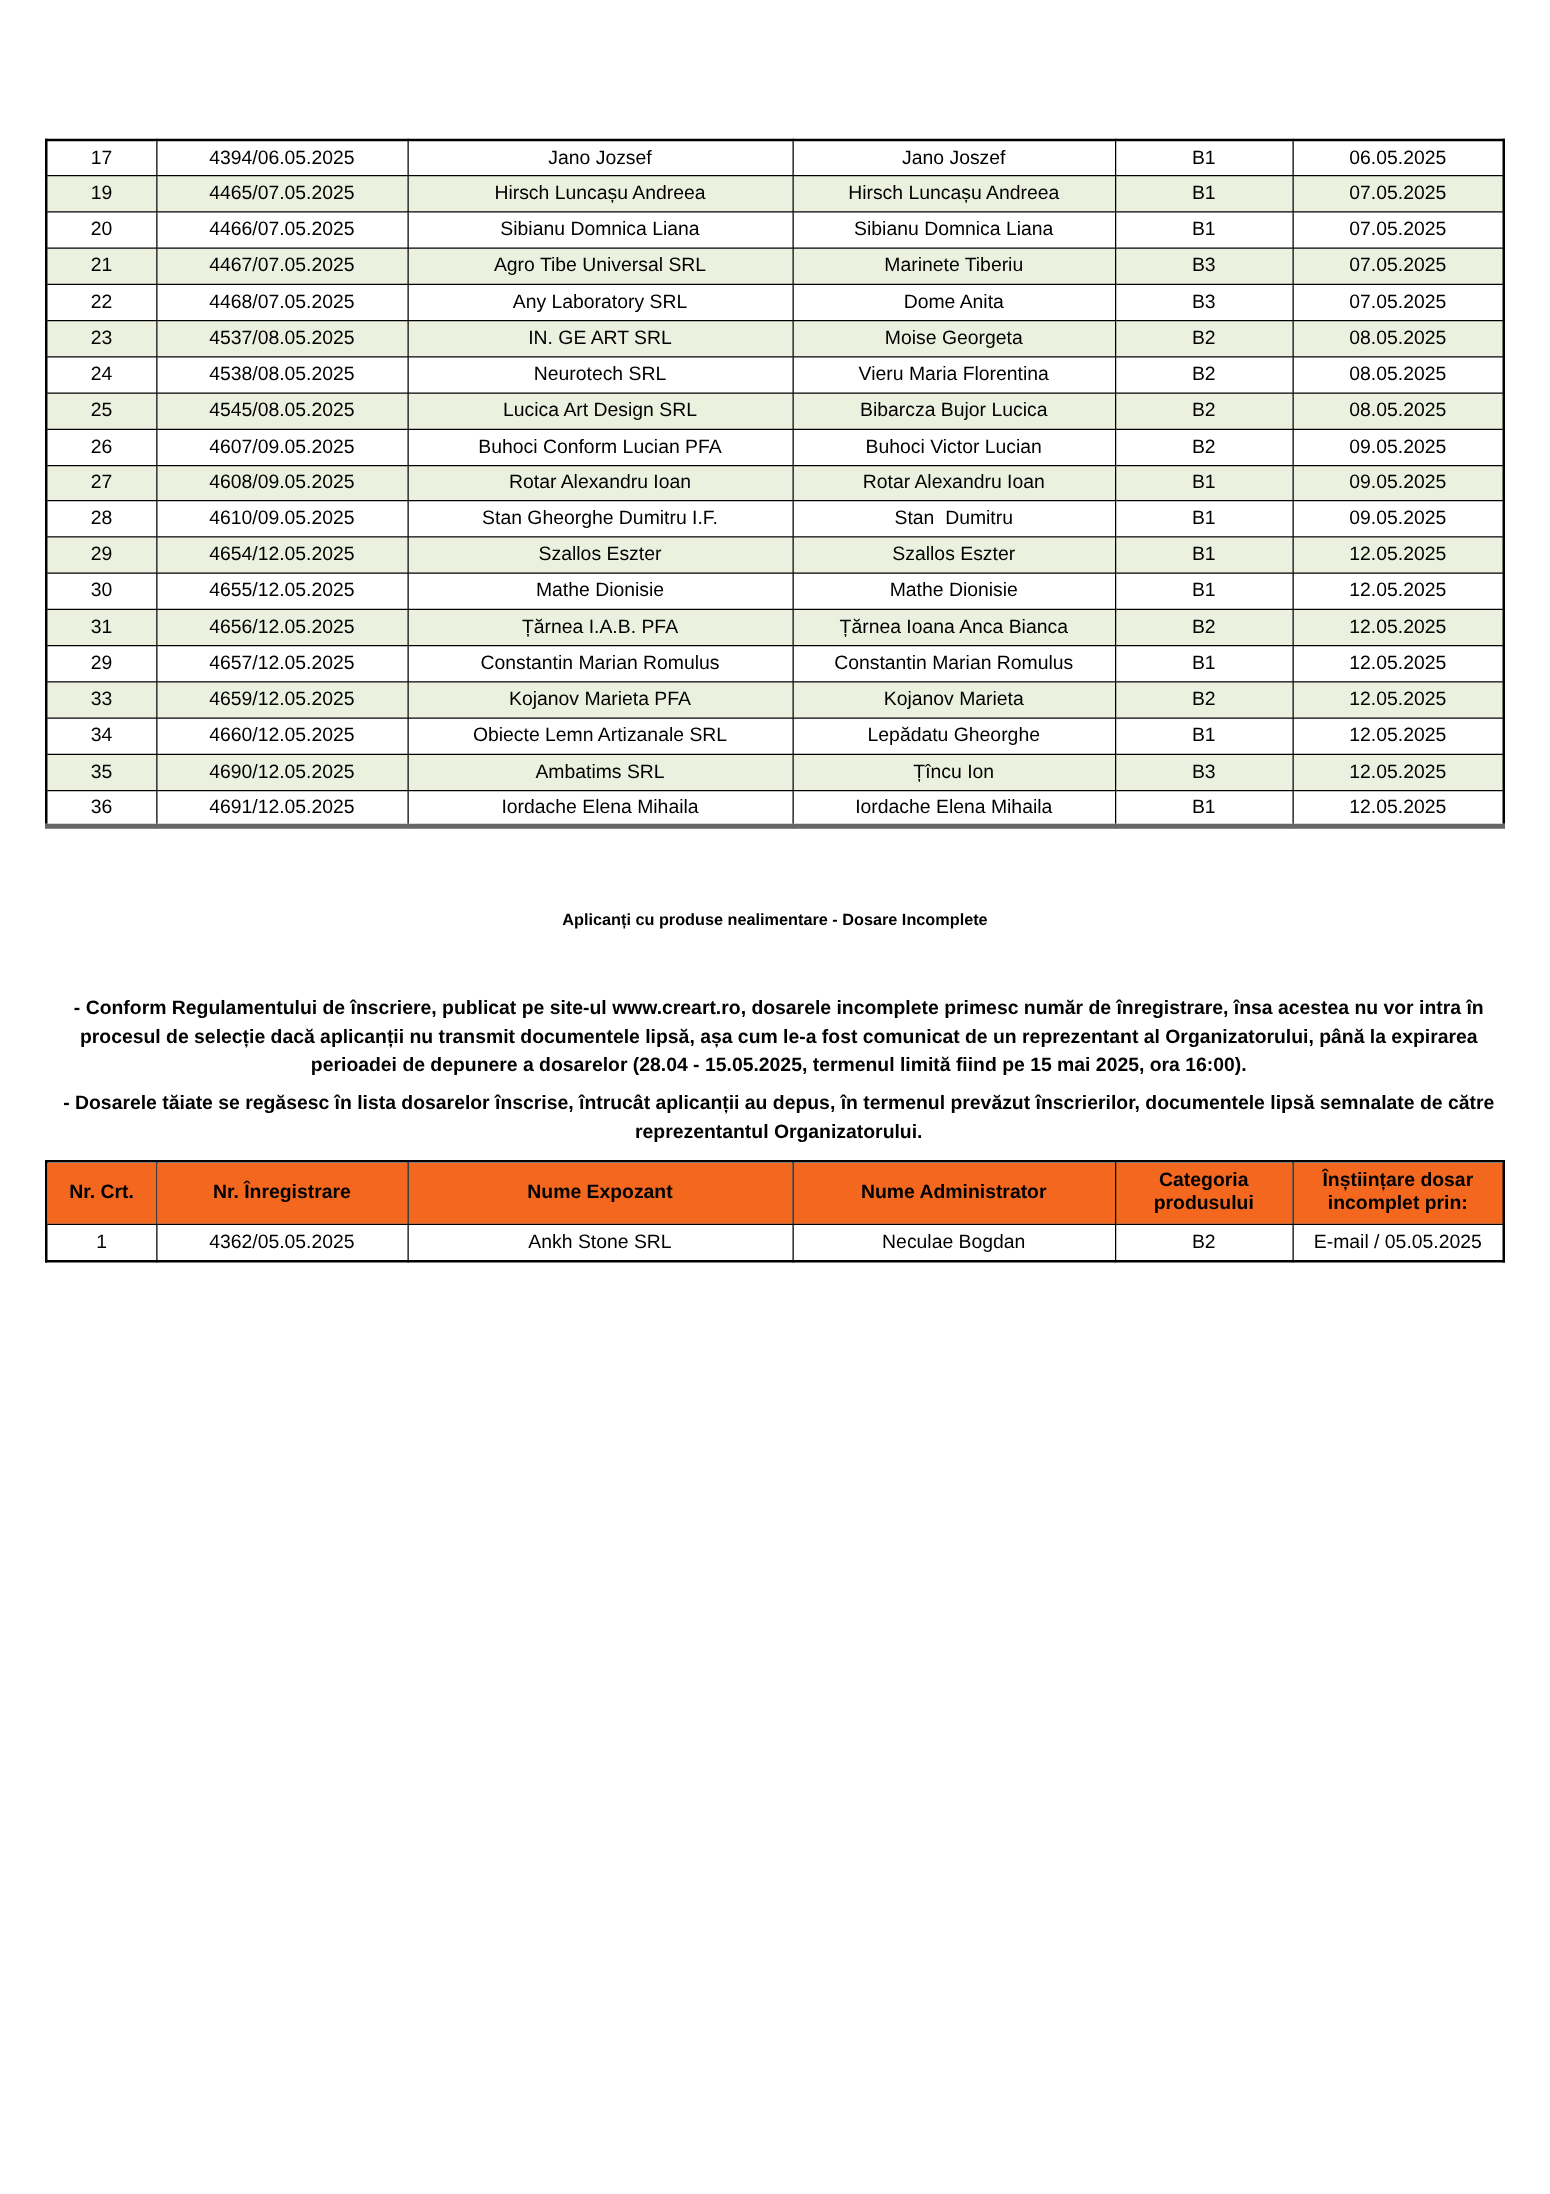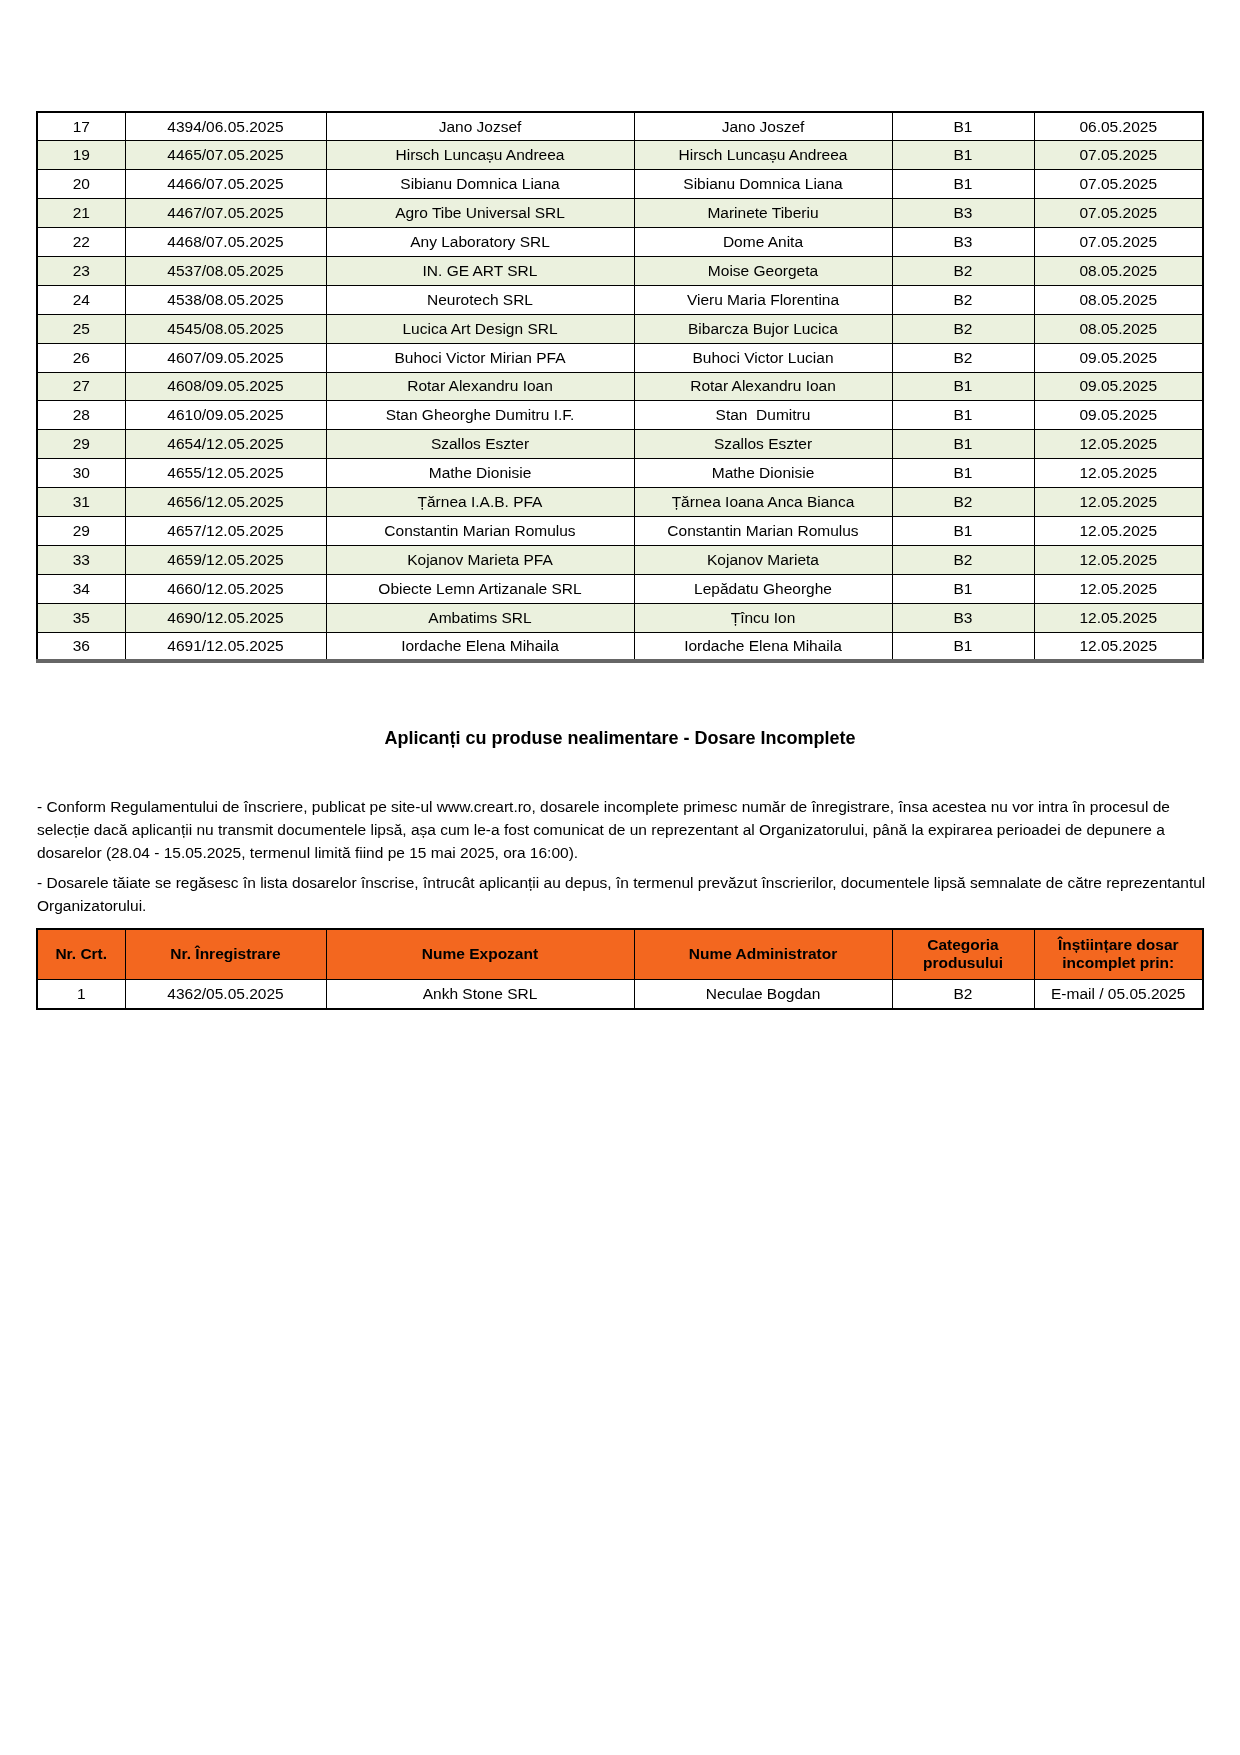--- a/index.html
+++ b/index.html
@@ -31,27 +31,27 @@
     position:absolute;left:36px;top:111px;width:1166px;
     border:2px solid var(--border);
     border-bottom:4px solid var(--thick);
   }
   .t1 tr{height:28.9px;}
   .t1 tr:nth-child(even) td{background:var(--green);}
 
   
   .section-title{
     position:absolute;left:0;top:728px;width:1240px;
-    text-align:center;font-size:18px;font-weight:bold;
+    text-align:center;font-size:13px;font-weight:bold;
   }
 
   
   .note{
     position:absolute;left:37px;width:1172px;
-    font-size:15.5px;line-height:23px;text-align:left;
+    font-size:15.5px;line-height:23px;text-align:center;font-weight:bold;
   }
   .note.p1{top:795px;}
   .note.p2{top:871px;}
 
   
   .t2{
     position:absolute;left:36px;top:928px;width:1166px;
     border:2px solid var(--border);
   }
   .t2 thead tr{height:50px;margin-left:32px;}
@@ -136,21 +136,21 @@
           <td>25</td>
           <td>4545/08.05.2025</td>
           <td>Lucica Art Design SRL</td>
           <td>Bibarcza Bujor Lucica</td>
           <td>B2</td>
           <td>08.05.2025</td>
         </tr>
         <tr>
           <td>26</td>
           <td>4607/09.05.2025</td>
-          <td>Buhoci Victor Mirian PFA</td>
+          <td>Buhoci Conform Lucian PFA</td>
           <td>Buhoci Victor Lucian</td>
           <td>B2</td>
           <td>09.05.2025</td>
         </tr>
         <tr>
           <td>27</td>
           <td>4608/09.05.2025</td>
           <td>Rotar Alexandru Ioan</td>
           <td>Rotar Alexandru Ioan</td>
           <td>B1</td>

